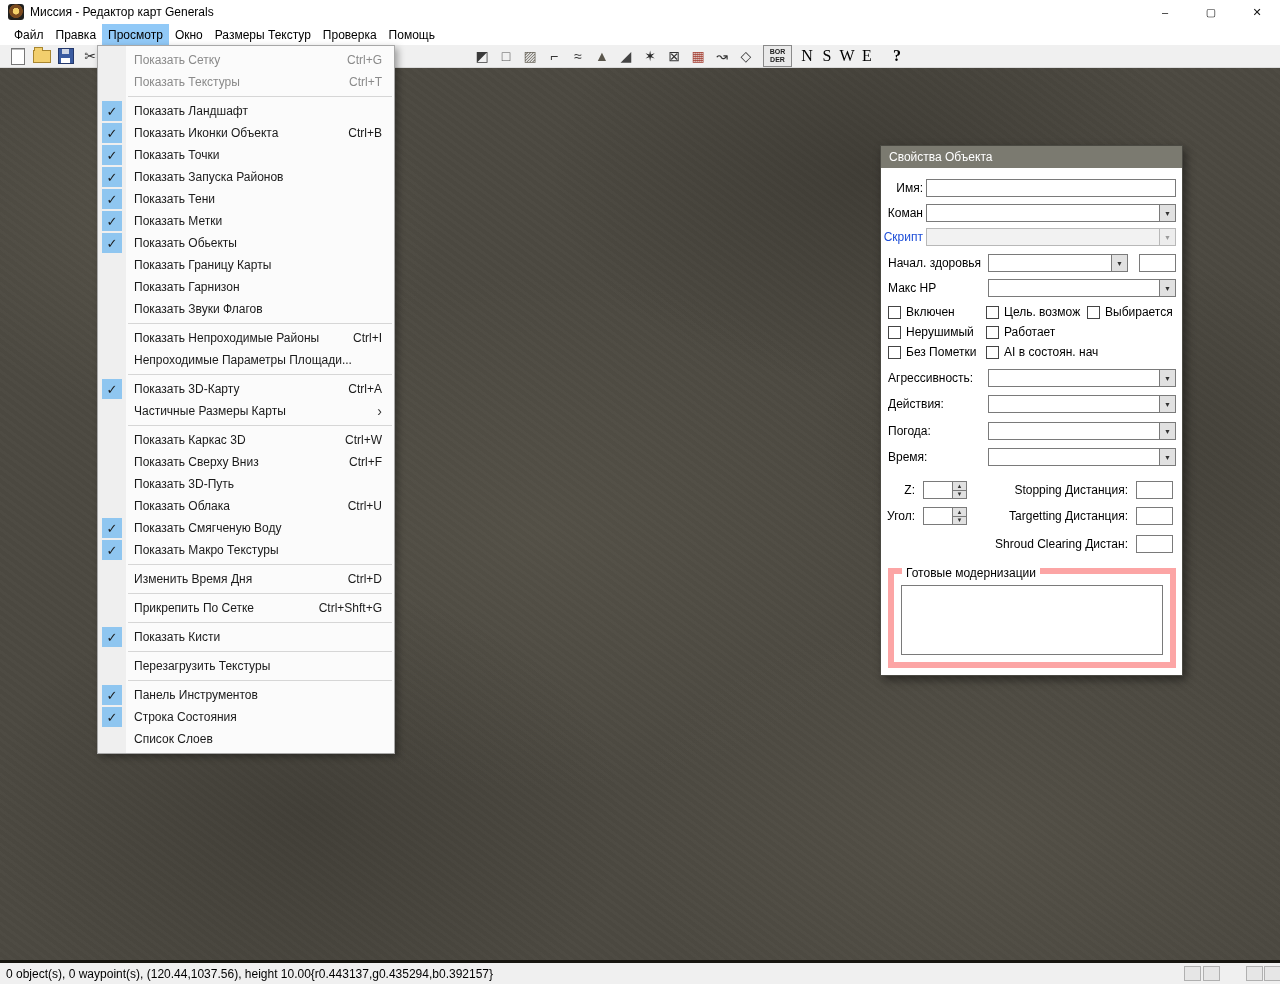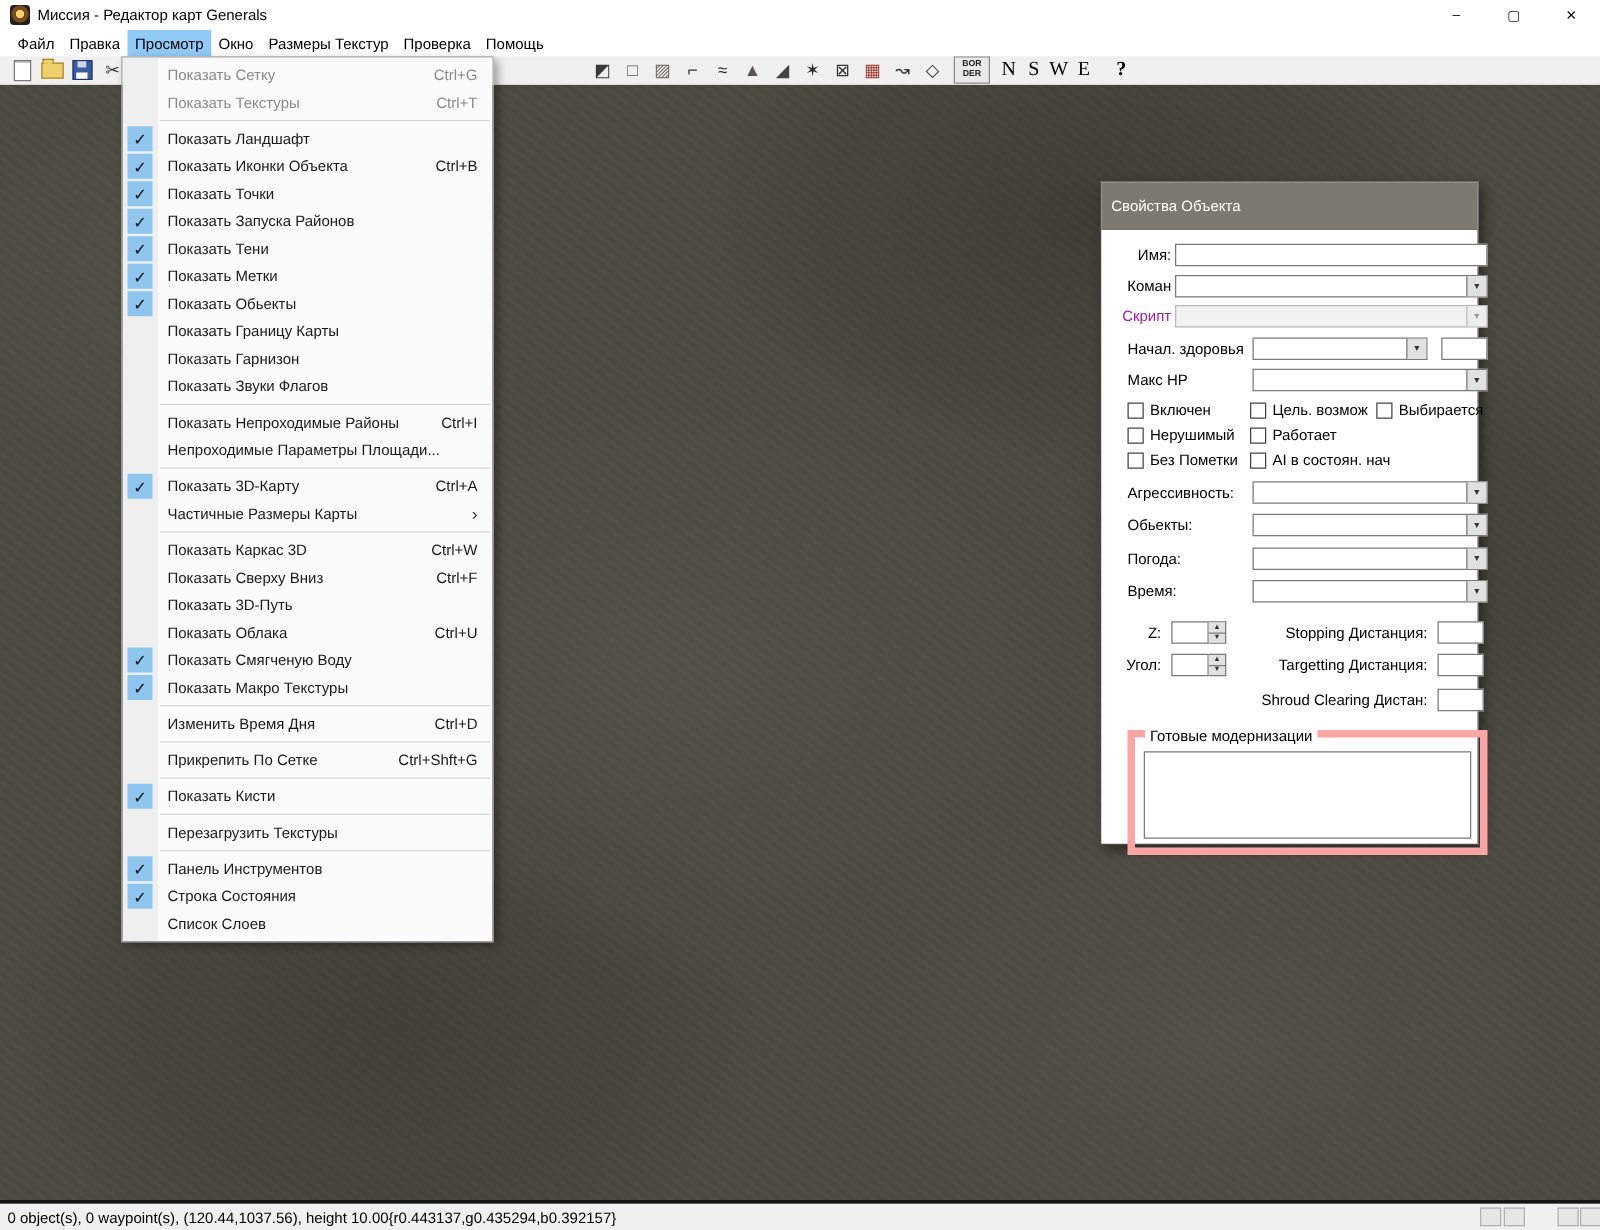--- a/index.html
+++ b/index.html
@@ -74,25 +74,25 @@
   .menu-item .check{position:absolute;left:4px;top:1px;width:20px;height:20px;background:#8fc6f0;
              display:flex;align-items:center;justify-content:center;font-size:13px;color:#1a1a1a;}
   .mshort{margin-left:auto;}
   .marrow{margin-left:auto;font-size:14px;line-height:1;color:#333;}
   .menu-sep{height:1px;background:#d6d6d6;margin:3px 2px 3px 30px;}
 
   
   .props{position:absolute;left:880px;top:145px;width:303px;height:531px;background:#fff;
          border:1px solid #4a4942;box-shadow:3px 4px 9px rgba(0,0,0,.45);
          box-sizing:border-box;z-index:40;}
-  .props-title{height:38px;background:#7b7a70;color:#fff;display:flex;align-items:center;
+  .props-title{height:22px;background:#7b7a70;color:#fff;display:flex;align-items:center;
                padding-left:8px;}
-  .props-body{position:relative;height:507px;margin-left:14px;}
+  .props-body{position:relative;height:507px;}
   .plabel{position:absolute;height:18px;line-height:18px;color:#000;white-space:nowrap;}
-  .plabel.dis{color:#a21caf;}
+  .plabel.dis{color:#1d4ed8;}
   .ptxt{position:absolute;height:18px;border:1px solid #7a7a7a;background:#fff;box-sizing:border-box;
         font:12px "Liberation Sans",sans-serif;padding:0 3px;outline:none;}
   .combo{position:absolute;height:18px;border:1px solid #7a7a7a;background:#fff;
          box-sizing:border-box;display:flex;}
   .combo .cfield{flex:1;}
   .combo .cbtn{width:15px;background:#e1e1e1;border-left:1px solid #7a7a7a;
                display:flex;align-items:center;justify-content:center;}
   .combo .cbtn::after{content:"▼";font-size:7px;color:#333;}
   .combo.disabled{background:#f2f2f2;border-color:#b8b8b8;}
   .combo.disabled .cbtn{background:#ededed;border-left-color:#b8b8b8;}
@@ -392,21 +392,21 @@
         <span class="box"></span>
         <span class="cl">AI в состоян. нач</span>
       </div>
 
       <span class="plabel" style="left:7px;top:201px">Агрессивность:</span>
       <div class="combo" style="left:107px;top:201px;width:188px">
         <div class="cfield"></div>
         <div class="cbtn"></div>
       </div>
 
-      <span class="plabel" style="left:7px;top:227px">Обьекты:</span>
+      <span class="plabel" style="left:7px;top:227px">Действия:</span>
       <div class="combo" style="left:107px;top:227px;width:188px">
         <div class="cfield"></div>
         <div class="cbtn"></div>
       </div>
 
       <span class="plabel" style="left:7px;top:254px">Погода:</span>
       <div class="combo" style="left:107px;top:254px;width:188px">
         <div class="cfield"></div>
         <div class="cbtn"></div>
       </div>

